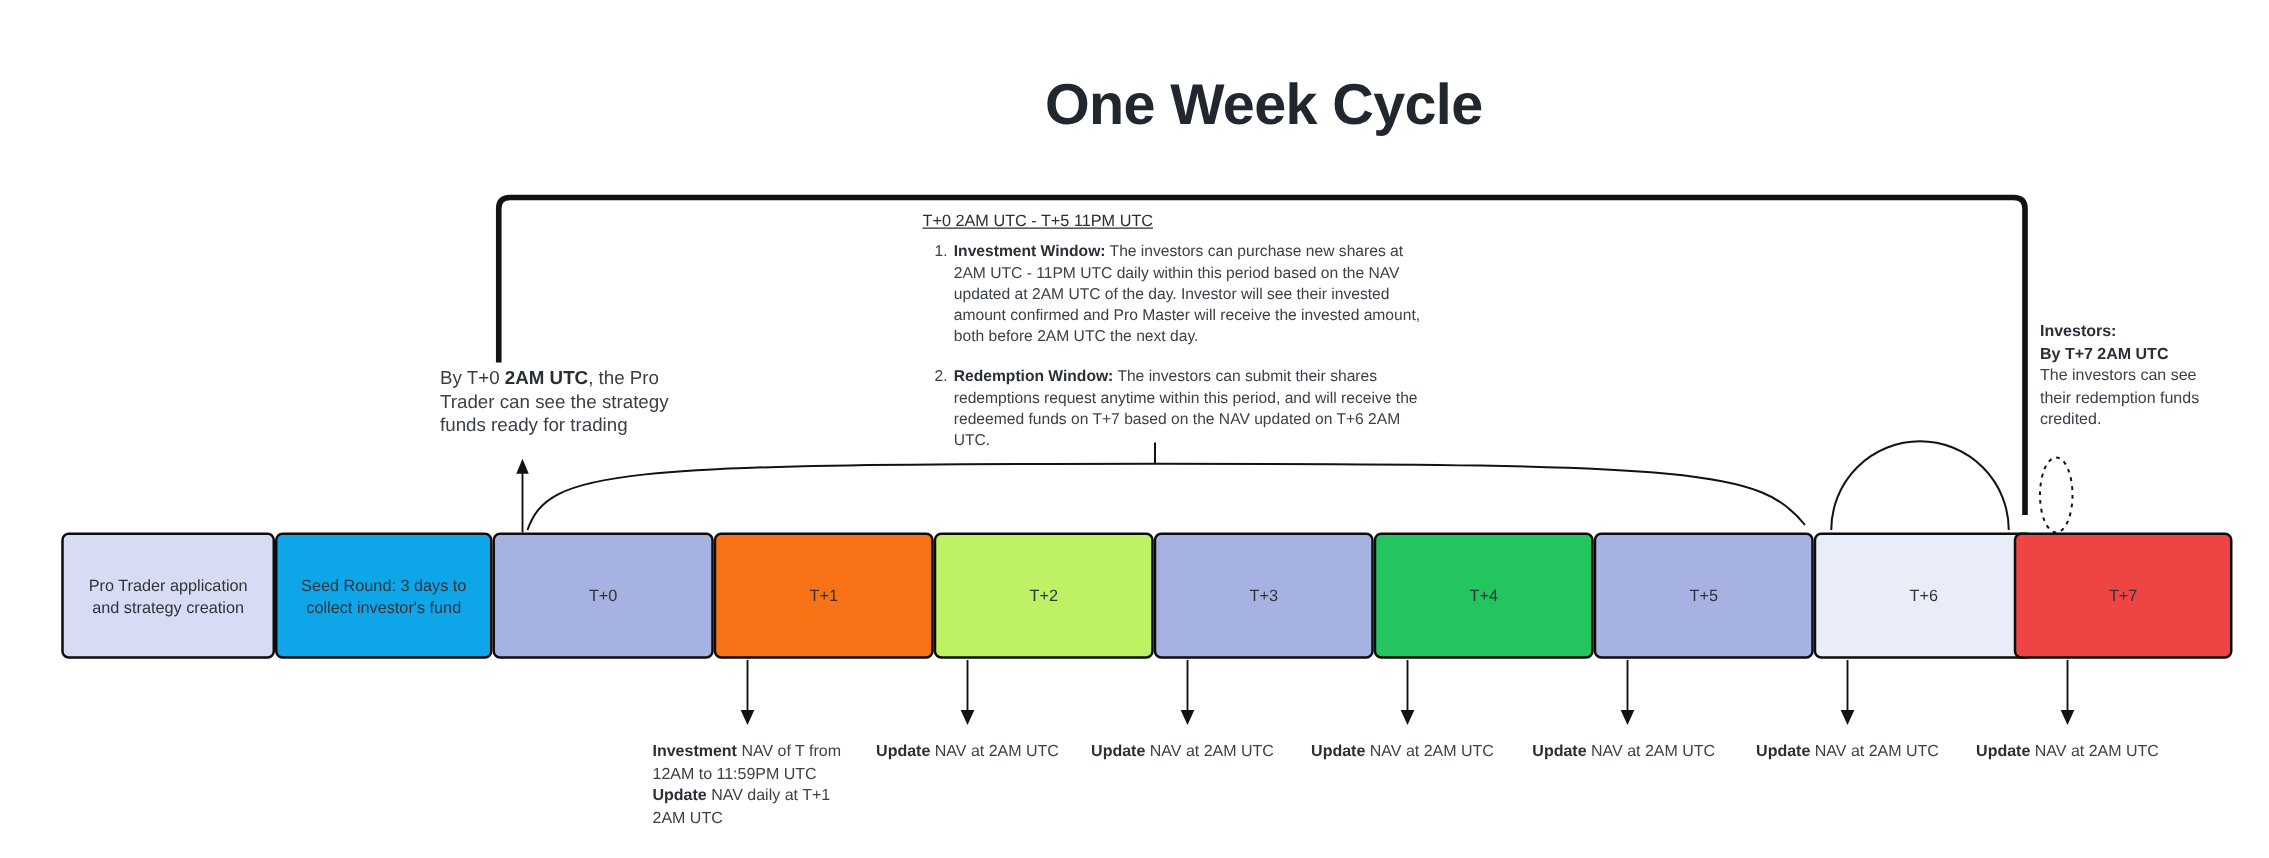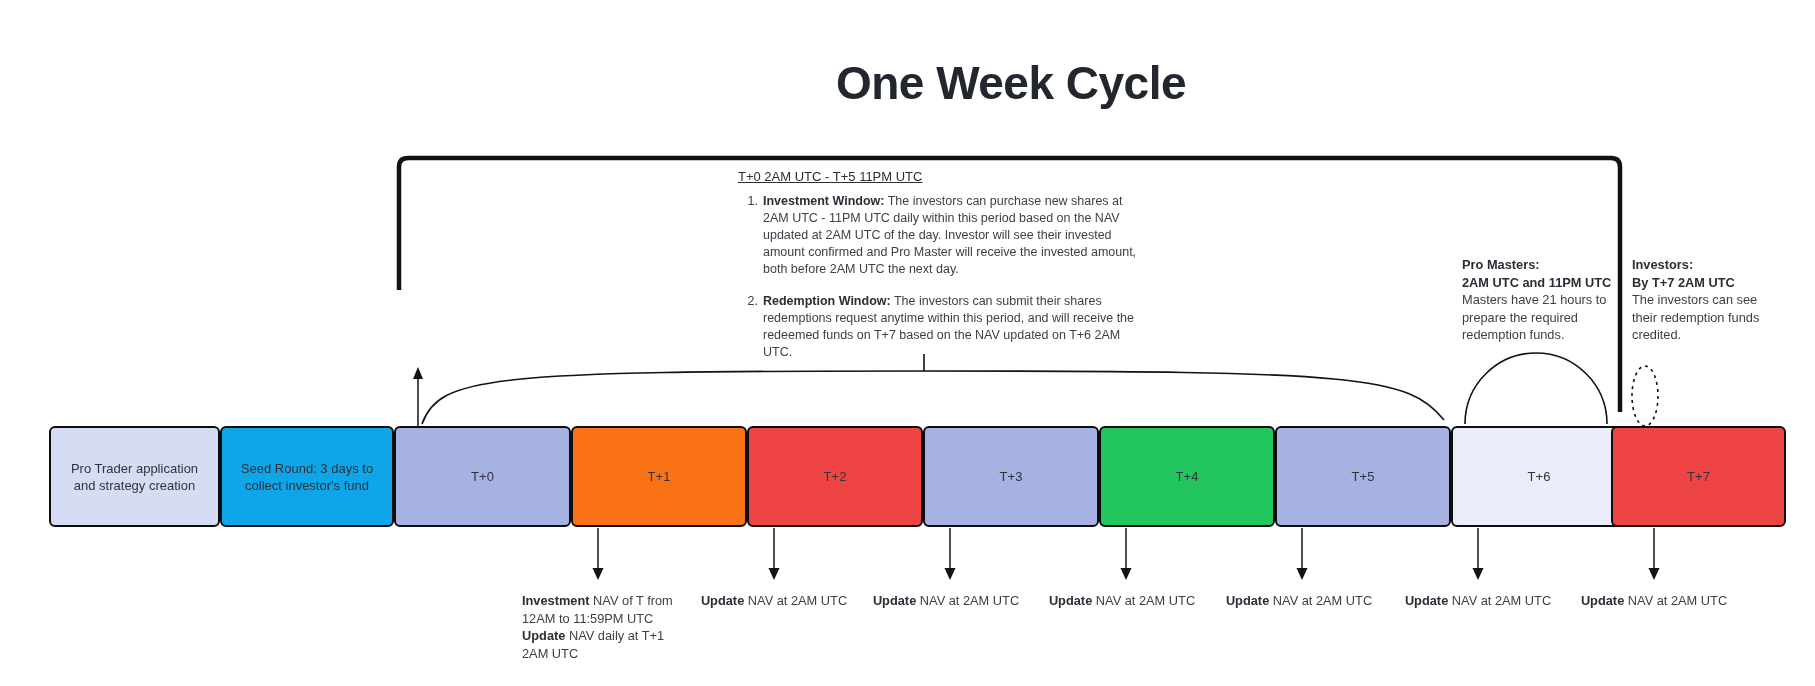--- a/index.html
+++ b/index.html
@@ -108,38 +108,34 @@
     <div class="inv-item">
       <span class="inv-num">1.</span>
       <span class="inv-text"><span class="b">Investment Window:</span><span> The investors can purchase new shares at 2AM UTC - 11PM UTC daily within this period based on the NAV updated at 2AM UTC of the day. Investor will see their invested amount confirmed and Pro Master will receive the invested amount, both before 2AM UTC the next day.</span></span>
     </div>
     <div class="inv-item">
       <span class="inv-num">2.</span>
       <span class="inv-text"><span class="b">Redemption Window:</span><span> The investors can submit their shares redemptions request anytime within this period, and will receive the redeemed funds on T+7 based on the NAV updated on T+6 2AM UTC.</span></span>
     </div>
   </div>
 
+  <div class="abs left-note"><span>By T+0 </span><span class="b">2AM UTC</span><span>, the Pro Trader can see the strategy funds ready for trading</span></div>
 
-  <div class="abs side-note pro-masters">
-    <div class="nt">Pro Masters:</div>
-    <div class="nt">2AM UTC and 11PM UTC</div>
-    <div>Masters have 21 hours to prepare the required redemption funds.</div>
-  </div>
 
   <div class="abs side-note investors">
     <div class="nt">Investors:</div>
     <div class="nt">By T+7 2AM UTC</div>
     <div>The investors can see their redemption funds credited.</div>
   </div>
 
   <div class="tbox" style="left: 38px; width: 171px; background-color: rgb(214, 220, 244);">Pro Trader application and strategy creation</div>
   <div class="tbox" style="left: 209px; width: 174px; background-color: #0ea5e9;">Seed Round: 3 days  to collect investor's fund</div>
   <div class="tbox" style="left: 383px; width: 177px; background-color: rgb(166, 178, 226);">T+0</div>
   <div class="tbox" style="left: 560px; width: 176px; background-color: #f97316;">T+1</div>
-  <div class="tbox" style="left: 736px; width: 176px; background-color: #ef4444;">T+2</div>
+  <div class="tbox" style="left: 736px; width: 176px; background-color: #bef264;">T+2</div>
   <div class="tbox" style="left: 912px; width: 176px; background-color: rgb(166, 178, 226);">T+3</div>
   <div class="tbox" style="left: 1088px; width: 176px; background-color: #22c55e;">T+4</div>
   <div class="tbox" style="left: 1264px; width: 176px; background-color: rgb(166, 178, 226);">T+5</div>
   <div class="tbox" style="left: 1440px; width: 176px; background-color: rgb(233, 237, 249);">T+6</div>
   <div class="tbox" style="left: 1600px; width: 175px; background-color: #ef4444;">T+7</div>
 
   <div class="nav-note multi" style="left:511px;width:190px;">
     <div><span class="b">Investment</span><span> NAV of T from</span></div>
     <div><span class="b"></span><span>12AM to 11:59PM UTC</span></div>
     <div><span class="b">Update</span><span> NAV daily at T+1</span></div>

